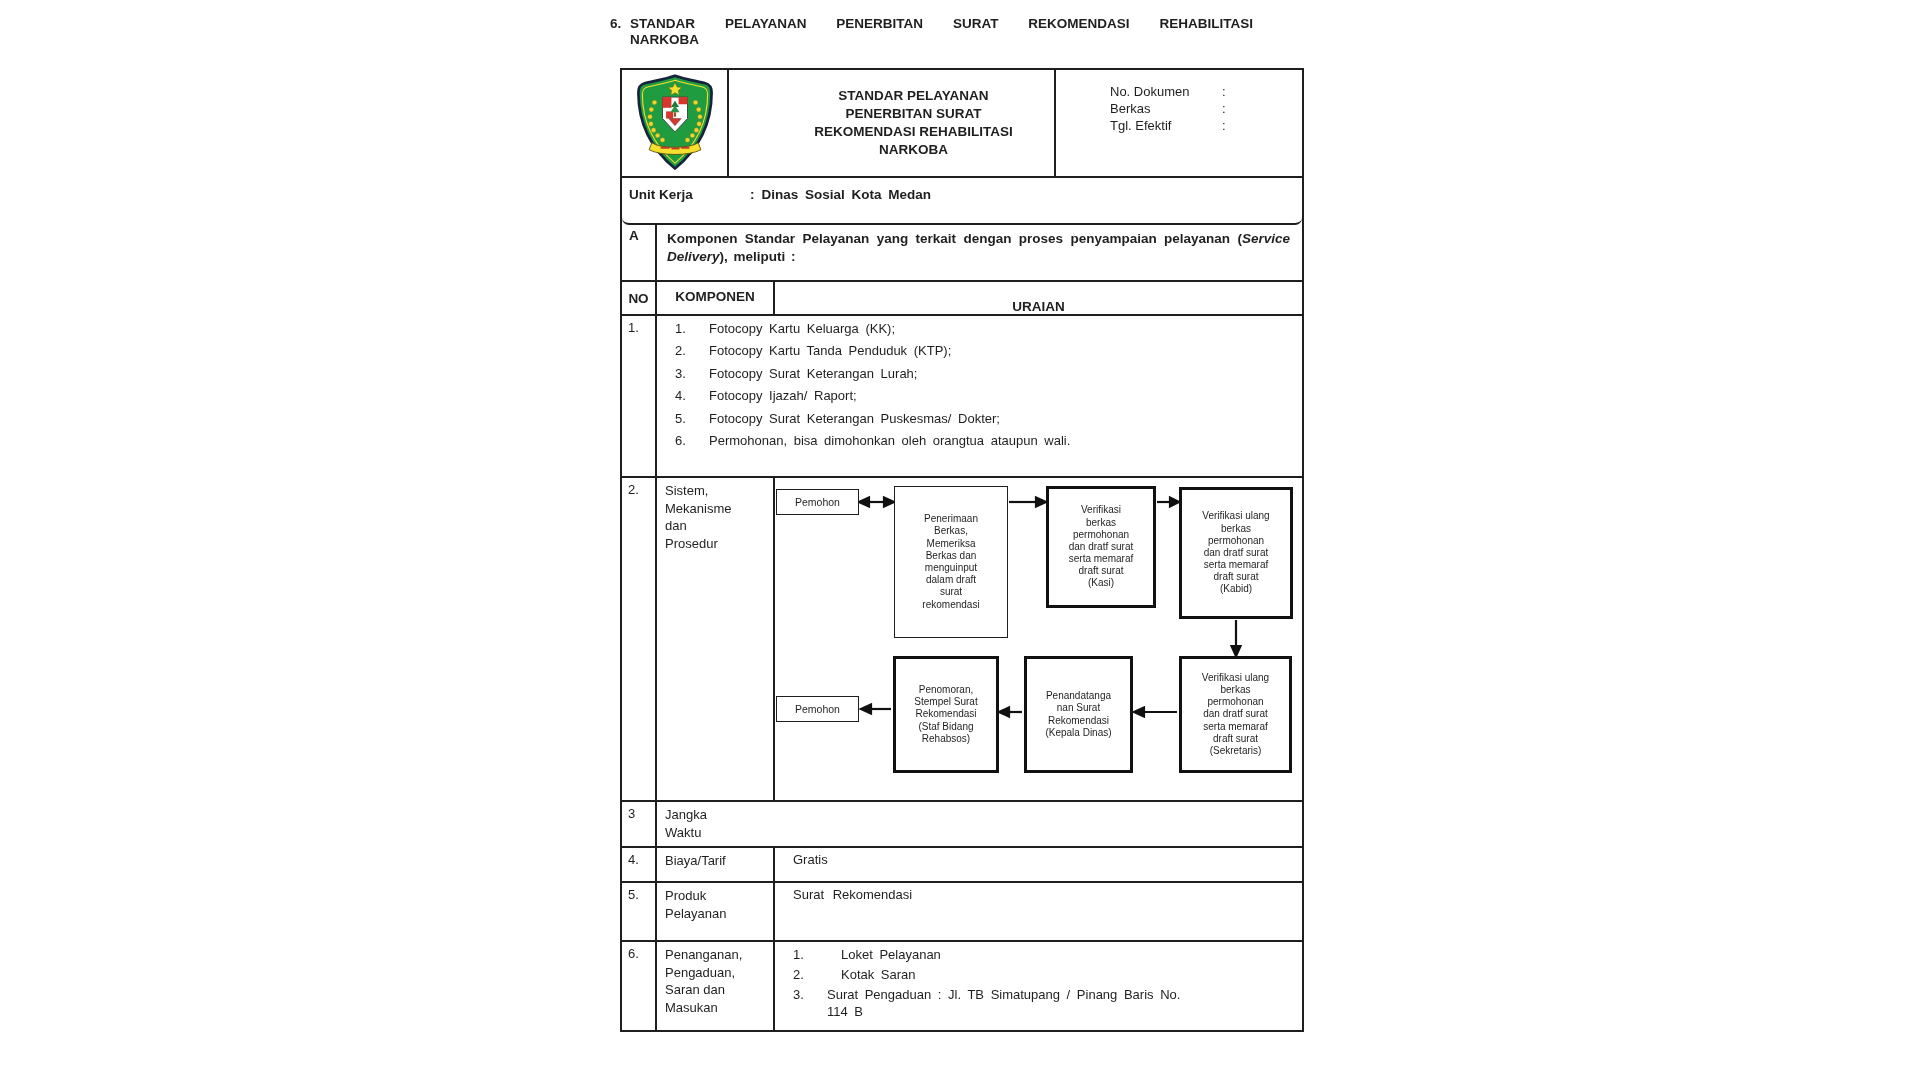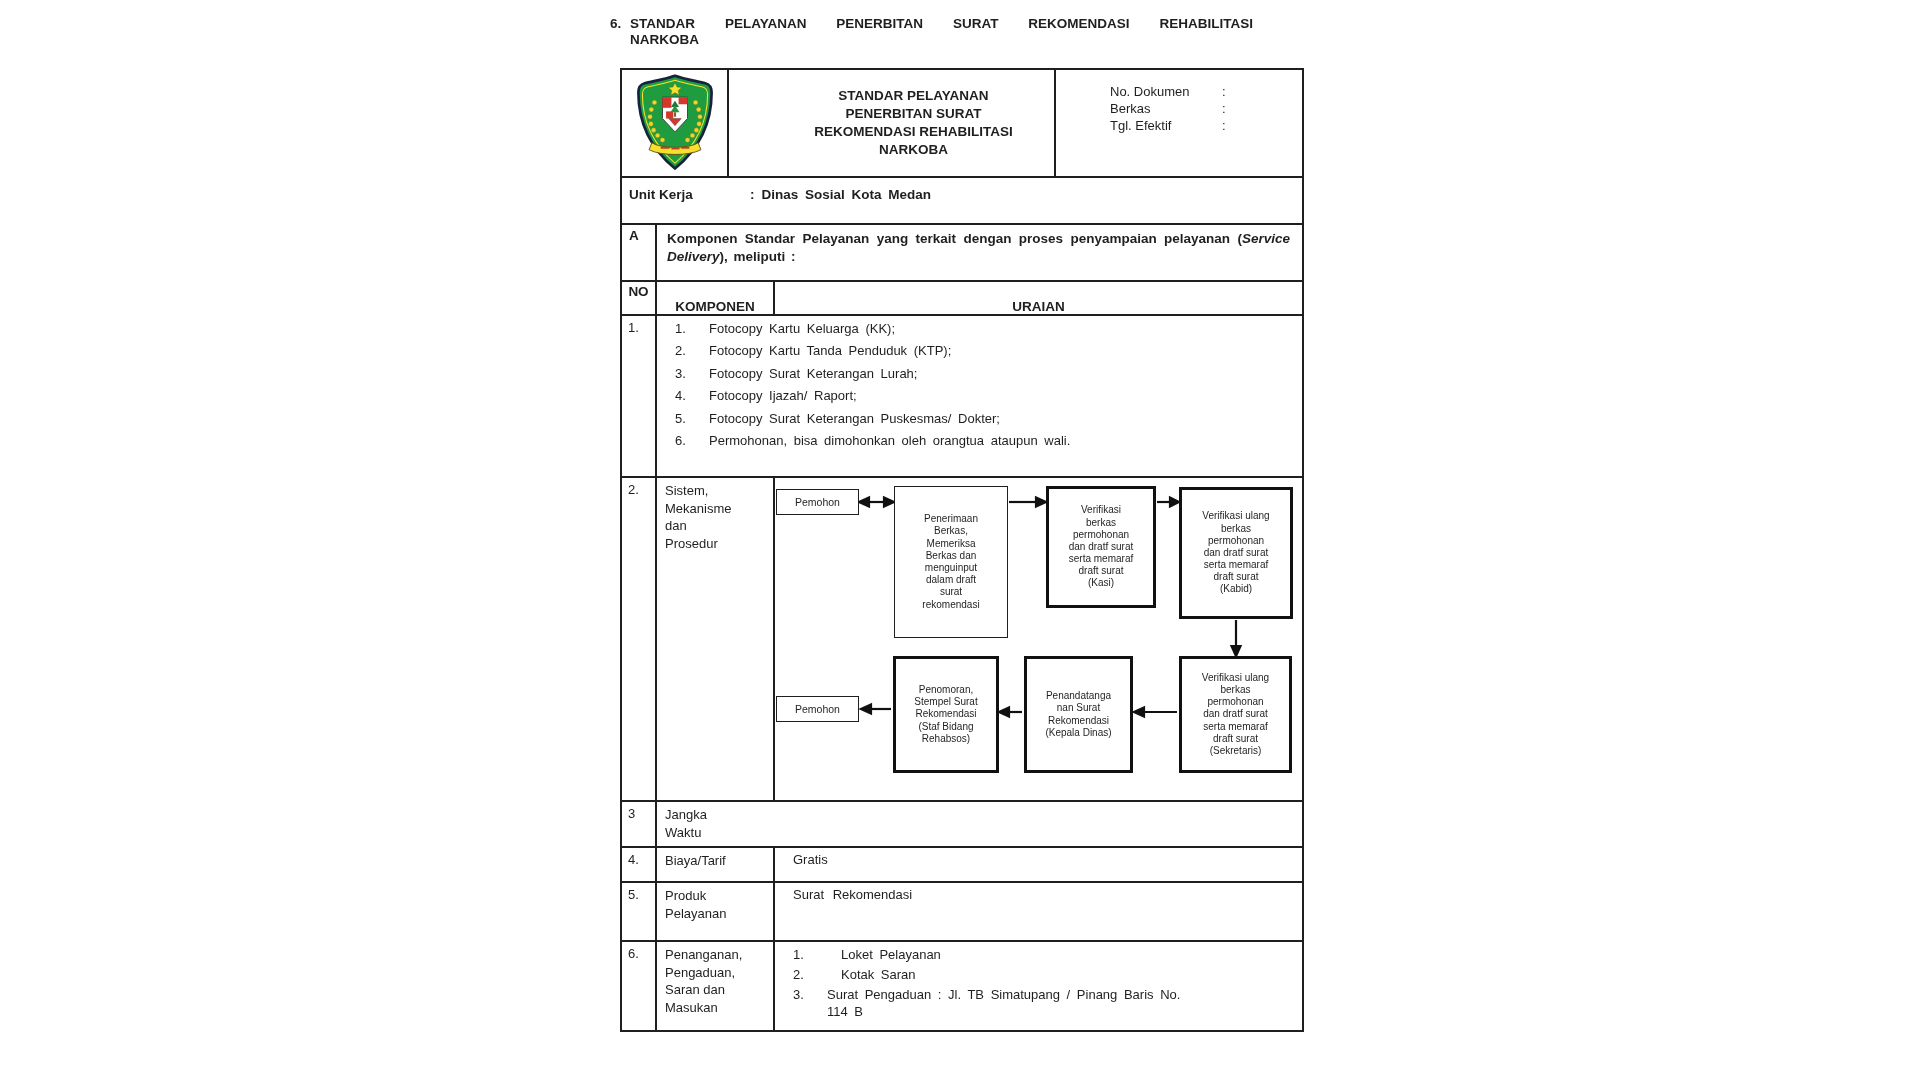--- a/index.html
+++ b/index.html
@@ -25,29 +25,29 @@
   .cell-logo { width:107px; display:grid; place-items:center; }
   .cell-htitle { width:283px; display:grid; place-items:center; text-align:center; font-weight:bold; font-size:13.5px; line-height:1.32; white-space:pre-line; }
   .cell-hdoc { flex:1; padding:13px 8px 0 10px; font-size:13px; line-height:1.32; }
   .doc-field { display:flex; }
   .doc-field .lbl { width:112px; }
   
   .urow { height:47px; font-weight:bold; font-size:13.5px; padding:9px 0 0 7px; }
   .urow .lbl { width:121px; display:inline-block; }
   .urow .col { margin-right:7px; }
   .urow .val { word-spacing:3px; }
-  .urow { border-right:none; display:block; }
+  .urow { border-right:none; display:block;border-radius:7px; }
   
   .arow { height:57px; }
   .a-no { width:35px; font-weight:bold; font-size:13.5px; padding:3px 0 0 7px; }
   .a-text { flex:1; padding:5px 12px 0 10px; font-weight:bold; font-size:13.5px; line-height:1.32; text-align:justify; word-spacing:2px; }
   
   .chrow { height:34px; font-weight:bold; font-size:13.5px; text-align:center; }
-  .ch-no { width:35px; padding-top:2px; }
-  .ch-komp { width:118px; padding-top:17px; }
+  .ch-no { width:35px; padding-top:9px; }
+  .ch-komp { width:118px; padding-top:7px; }
   .ch-ura { flex:1; padding-top:17px; }
   
   .c-no { width:35px; font-size:13px; padding:4px 0 0 6px; }
   .c-komp { width:118px; font-size:13px; padding:4px 6px 0 8px; line-height:1.35; white-space:pre-line; }
   .c-ura { flex:1; font-size:13px; }
   .r1 { height:162px; } .r2 { height:324px; } .r3 { height:46px; } .r4 { height:35px; } .r5 { height:59px; } .r6 { height:88px; }
   .list { padding:5px 8px 0 18px; }
   .litem { display:flex; word-spacing:3px; line-height:1.3; }
   .r1 .litem { margin-bottom:5.5px; }
   .r6 .litem { margin-bottom:3px; }

